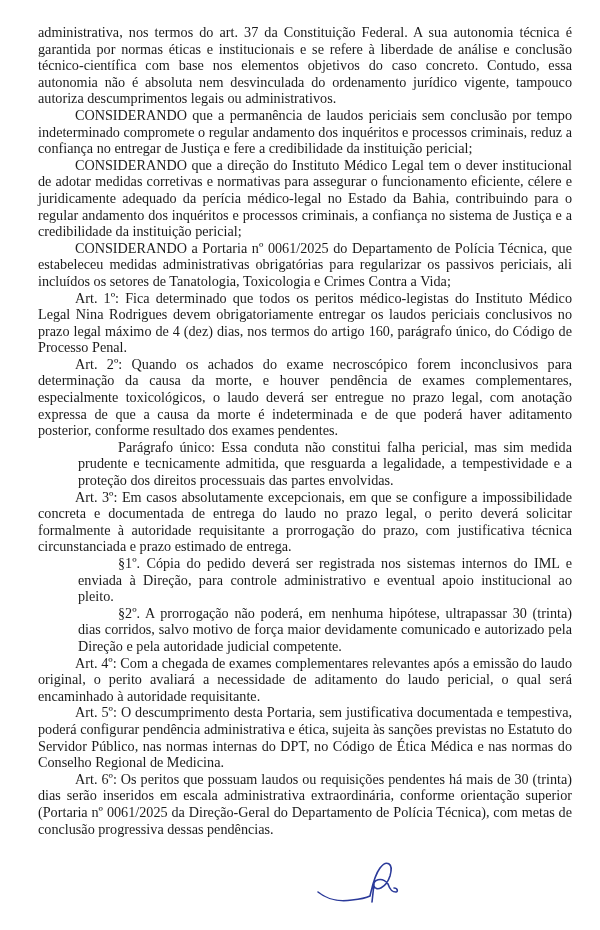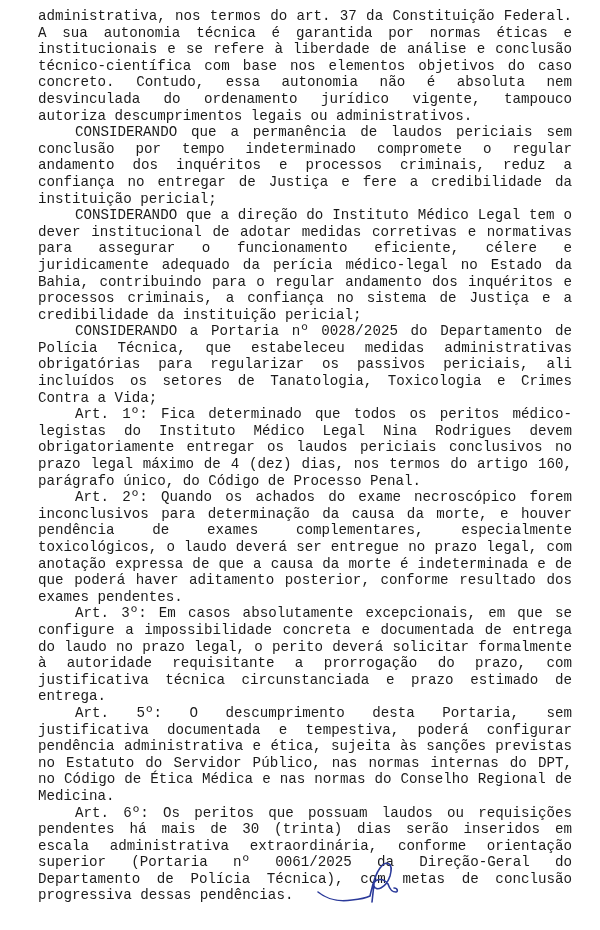--- a/index.html
+++ b/index.html
@@ -1,40 +1,44 @@
 <!DOCTYPE html>
 <html><head>
   <meta charset="utf-8">
   <style>
     html, body { margin: 0; padding: 0; background: #ffffff; }
     body { width: 600px; height: 930px; position: relative; overflow: hidden; }
     .page {
-      position: absolute; left: 38px; top: 8px; width: 534px;
-      font-family: Liberation Mono, monospace;
+      position: absolute; left: 38px; top: 24px; width: 534px;
+      font-family: Liberation Serif, serif;
       font-size: 14.2px; line-height: 16.6px; color: #1b1b1b;
     }
     .p { margin: 0; text-align: justify; }
     .ind1 { text-indent: 37px; }
     .sub { padding-left: 40px; text-indent: 40px; }
     .resolve { font-weight: bold; padding-left: 37px; }
     .sig {
       position: absolute; left: 310px; top: 858px; width: 110px; height: 60px;
     }
   </style>
 </head>
 <body>
 
 <div class="page">
   <p class="p">administrativa, nos termos do art. 37 da Constituição Federal. A sua autonomia técnica é garantida por normas éticas e institucionais e se refere à liberdade de análise e conclusão técnico-científica com base nos elementos objetivos do caso concreto. Contudo, essa autonomia não é absoluta nem desvinculada do ordenamento jurídico vigente, tampouco autoriza descumprimentos legais ou administrativos.</p>
   <p class="p ind1">CONSIDERANDO que a permanência de laudos periciais sem conclusão por tempo indeterminado compromete o regular andamento dos inquéritos e processos criminais, reduz a confiança no entregar de Justiça e fere a credibilidade da instituição pericial;</p>
   <p class="p ind1">CONSIDERANDO que a direção do Instituto Médico Legal tem o dever institucional de adotar medidas corretivas e normativas para assegurar o funcionamento eficiente, célere e juridicamente adequado da perícia médico-legal no Estado da Bahia, contribuindo para o regular andamento dos inquéritos e processos criminais, a confiança no sistema de Justiça e a credibilidade da instituição pericial;</p>
-  <p class="p ind1">CONSIDERANDO a Portaria nº 0028/2025 do Departamento de Polícia Técnica, que estabeleceu medidas administrativas obrigatórias para regularizar os passivos periciais, ali incluídos os setores de Tanatologia, Toxicologia e Crimes Contra a Vida;</p>
+  <p class="p ind1">CONSIDERANDO a Portaria nº 0061/2025 do Departamento de Polícia Técnica, que estabeleceu medidas administrativas obrigatórias para regularizar os passivos periciais, ali incluídos os setores de Tanatologia, Toxicologia e Crimes Contra a Vida;</p>
   <p class="p ind1">Art. 1º: Fica determinado que todos os peritos médico-legistas do Instituto Médico Legal Nina Rodrigues devem obrigatoriamente entregar os laudos periciais conclusivos no prazo legal máximo de 4 (dez) dias, nos termos do artigo 160, parágrafo único, do Código de Processo Penal.</p>
   <p class="p ind1">Art. 2º: Quando os achados do exame necroscópico forem inconclusivos para determinação da causa da morte, e houver pendência de exames complementares, especialmente toxicológicos, o laudo deverá ser entregue no prazo legal, com anotação expressa de que a causa da morte é indeterminada e de que poderá haver aditamento posterior, conforme resultado dos exames pendentes.</p>
+  <p class="p sub">Parágrafo único: Essa conduta não constitui falha pericial, mas sim medida prudente e tecnicamente admitida, que resguarda a legalidade, a tempestividade e a proteção dos direitos processuais das partes envolvidas.</p>
   <p class="p ind1">Art. 3º: Em casos absolutamente excepcionais, em que se configure a impossibilidade concreta e documentada de entrega do laudo no prazo legal, o perito deverá solicitar formalmente à autoridade requisitante a prorrogação do prazo, com justificativa técnica circunstanciada e prazo estimado de entrega.</p>
+  <p class="p sub">§1º. Cópia do pedido deverá ser registrada nos sistemas internos do IML e enviada à Direção, para controle administrativo e eventual apoio institucional ao pleito.</p>
+  <p class="p sub">§2º. A prorrogação não poderá, em nenhuma hipótese, ultrapassar 30 (trinta) dias corridos, salvo motivo de força maior devidamente comunicado e autorizado pela Direção e pela autoridade judicial competente.</p>
+  <p class="p ind1">Art. 4º: Com a chegada de exames complementares relevantes após a emissão do laudo original, o perito avaliará a necessidade de aditamento do laudo pericial, o qual será encaminhado à autoridade requisitante.</p>
   <p class="p ind1">Art. 5º: O descumprimento desta Portaria, sem justificativa documentada e tempestiva, poderá configurar pendência administrativa e ética, sujeita às sanções previstas no Estatuto do Servidor Público, nas normas internas do DPT, no Código de Ética Médica e nas normas do Conselho Regional de Medicina.</p>
   <p class="p ind1">Art. 6º: Os peritos que possuam laudos ou requisições pendentes há mais de 30 (trinta) dias serão inseridos em escala administrativa extraordinária, conforme orientação superior (Portaria nº 0061/2025 da Direção-Geral do Departamento de Polícia Técnica), com metas de conclusão progressiva dessas pendências.</p>
 </div>
 
 <div class="sig">
   <svg width="110" height="60" viewBox="0 0 110 60">
     <path id="sig-path" d="M8 34 C 18 42, 28 44, 42 42 C 52 41, 56 40, 60 38 C 62 30, 64 18, 70 10 C 76 2, 84 4, 80 18 C 76 30, 66 34, 64 28 C 62 22, 72 18, 78 26 C 80 32, 82 34, 86 34 C 88 34, 88 30, 84 30 M 64 26 L 62 44" fill="none" stroke="#2b3a9a" stroke-width="1.6" stroke-linecap="round"></path>
   </svg>
 </div>
 

